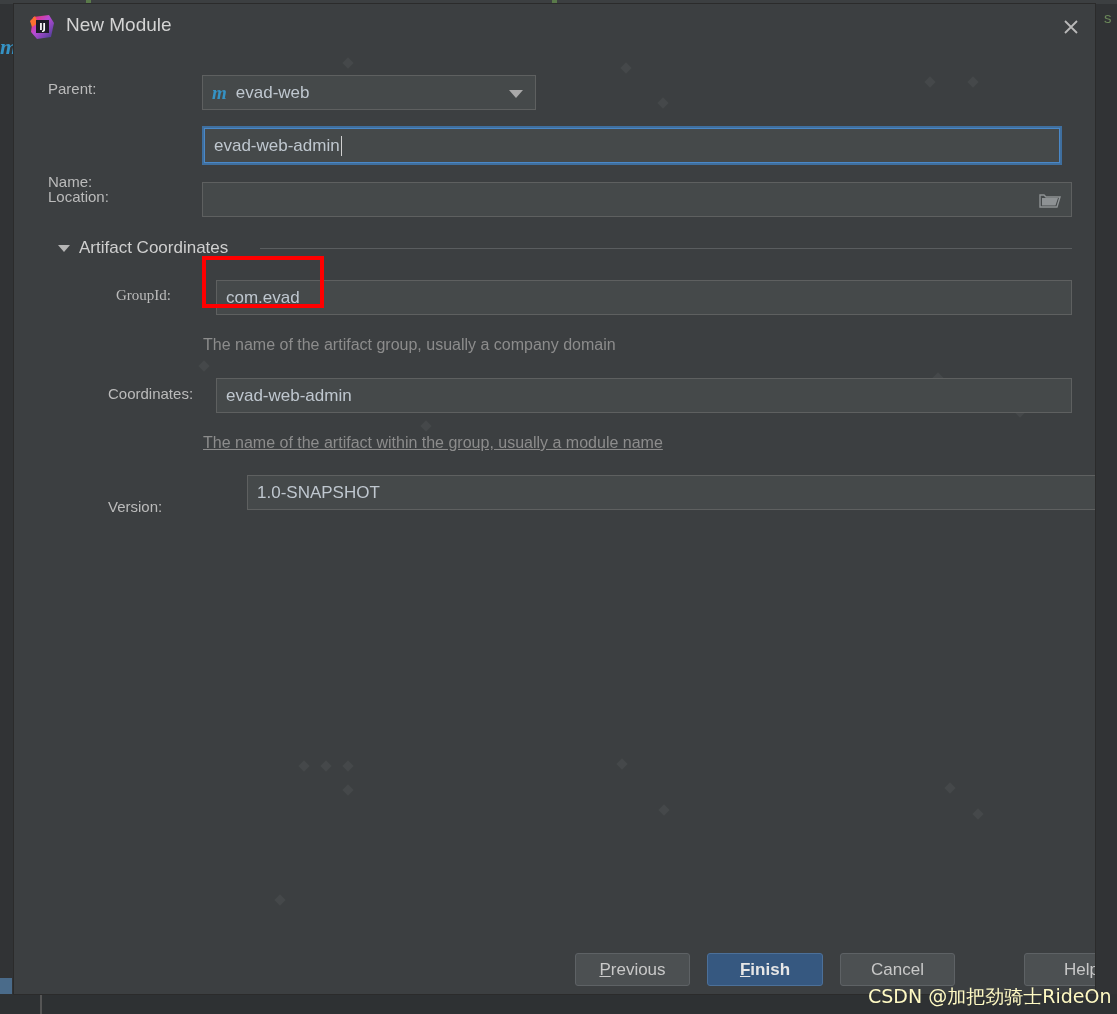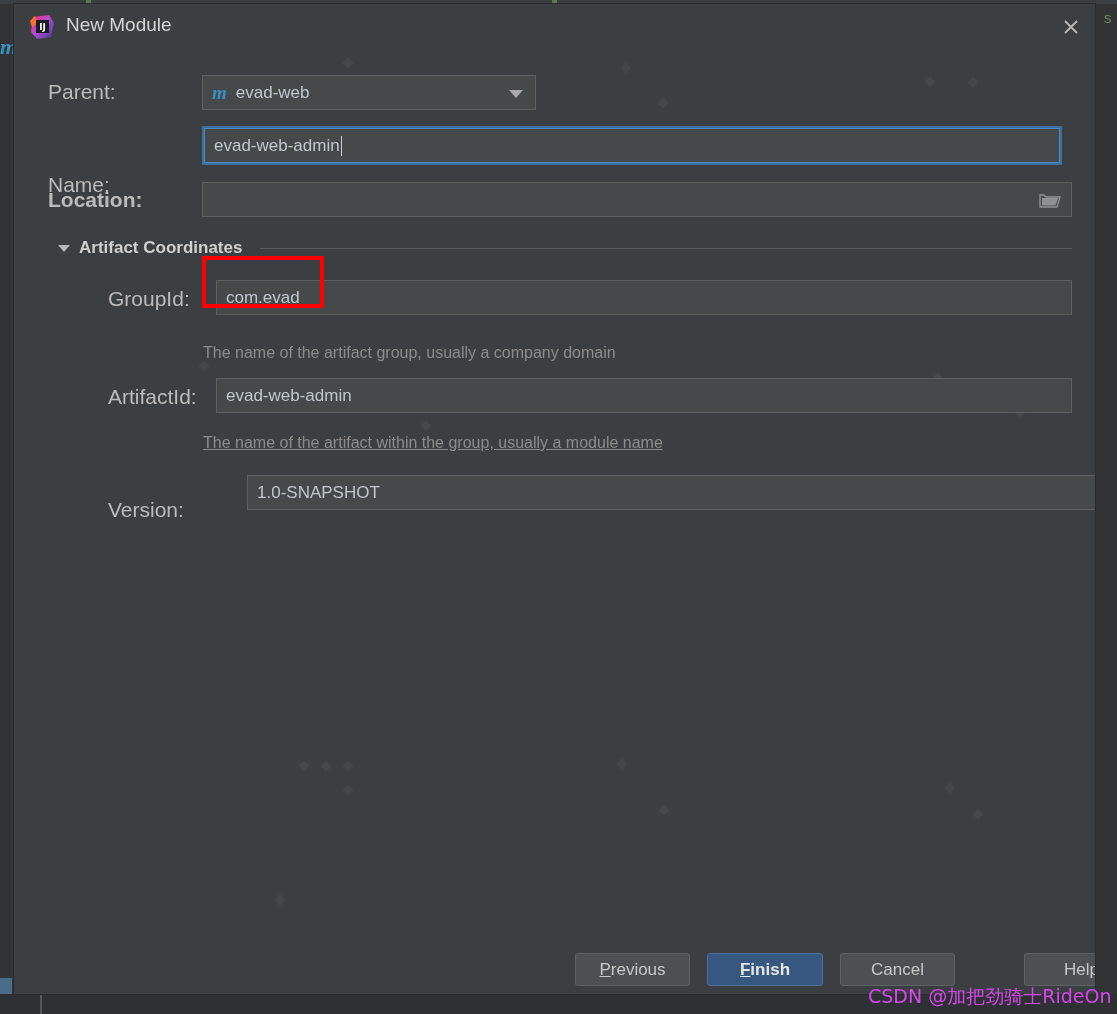--- a/index.html
+++ b/index.html
@@ -92,21 +92,21 @@
   .close-btn {
     position: absolute; left: 1042px; top: 8px;
     width: 30px; height: 30px;
     cursor: pointer;
   }
   .close-btn svg { display: block; }
 
   
   .label {
     position: absolute;
-    font-size: 21px; color: #bbbbbb;
+    font-size: 15px; color: #bbbbbb;
     white-space: nowrap;
   }
 
   .field {
     position: absolute;
     background: #45494a;
     border: 1px solid #5e6060;
     color: #bfc7cf;
     font-size: 17px;
     font-family: "Liberation Sans", sans-serif;
@@ -159,21 +159,21 @@
     cursor: pointer;
   }
   .section-tri {
     width: 0; height: 0;
     border-left: 6px solid transparent;
     border-right: 6px solid transparent;
     border-top: 7px solid #b5b5b5;
     margin-right: 9px;
   }
   .section-title {
-    font-size: 17px; color: #cfcfcf; white-space: nowrap; font-weight: bold;
+    font-size: 17px; color: #cfcfcf; white-space: nowrap;
   }
   .section-rule {
     position: absolute;
     height: 1px; background: #5a5d5f;
   }
 
   
   .redbox {
     position: absolute;
     border: 4px solid #ff0000;
@@ -200,21 +200,21 @@
     color: #e6e6e6;
     font-weight: bold;
   }
   .btn .mn { text-decoration: underline; }
 
   
   .watermark {
     position: absolute;
     left: 868px; top: 984px;
     font-size: 19px;
-    color: #d946ef;
+    color: #fef9c3;
     white-space: nowrap;
     font-family: "DejaVu Sans", sans-serif;
   }
 </style>
 </head>
 <body>
 
 <div id="backdrop">
   <div class="backdrop-topstrip"></div>
   <div class="backdrop-tick" style="left:86px;"></div>
@@ -281,44 +281,44 @@
     <span>evad-web</span>
     <span class="dropdown-arrow"></span>
   </div>
 
   <span class="label" style="left:34px; top:128px;margin-top:41px;">Name:</span>
   <div class="field focused" style="left:190px; top:124px; width:856px; height:35px;">
     <span>evad-web-admin</span>
     <span class="caret"></span>
   </div>
 
-  <span class="label" style="left:34px; top:184px;font-weight:bold;">Location:</span>
+  <span class="label" style="left:34px; top:184px;">Location:</span>
   <div class="field" style="left:188px; top:178px; width:870px; height:35px;">
     <span class="folder-icon">
       <svg width="22" height="18" viewBox="0 0 22 18">
         <path d="M1 4 L1 16 L18 16 L21 6 L7 6 L5 4 Z" fill="none" stroke="#8e9294" stroke-width="1.4"></path>
         <path d="M3 7 L19 7 L16.5 14.5 L3 14.5 Z" fill="#8e9294"></path>
       </svg>
     </span>
   </div>
 
   <div class="section-header" style="left:44px; top:234px;">
     <span class="section-tri"></span>
     <span class="section-title">Artifact Coordinates</span>
   </div>
   <div class="section-rule" style="left:246px; top:244px; width:812px;"></div>
 
-  <span class="label" style="left:94px; top:283px;">GroupId:</span>
+  <span class="label" style="left:102px; top:283px;font-family:Liberation Serif, serif;">GroupId:</span>
   <div class="field" style="left:202px; top:276px; width:856px; height:35px;">
     <span>com.evad</span>
   </div>
   <div class="redbox" style="left:188px; top:252px; width:122px; height:52px;"></div>
-  <span class="hint" style="left:189px; top:332px;margin-top:8px;">The name of the artifact group, usually a company domain</span>
-
-  <span class="label" style="left:94px; top:381px;">ArtifactId:</span>
+  <span class="hint" style="left:189px; top:332px;">The name of the artifact group, usually a company domain</span>
+
+  <span class="label" style="left:94px; top:381px;">Coordinates:</span>
   <div class="field" style="left:202px; top:374px; width:856px; height:35px;">
     <span>evad-web-admin</span>
   </div>
   <span class="hint" style="left:189px; top:430px;text-decoration:underline;">The name of the artifact within the group, usually a module name</span>
 
   <span class="label" style="left:94px; top:494px;">Version:</span>
   <div class="field" style="left:202px; top:471px; width:1019px; height:35px;margin-left:31px;">
     <span>1.0-SNAPSHOT</span>
   </div>
 

